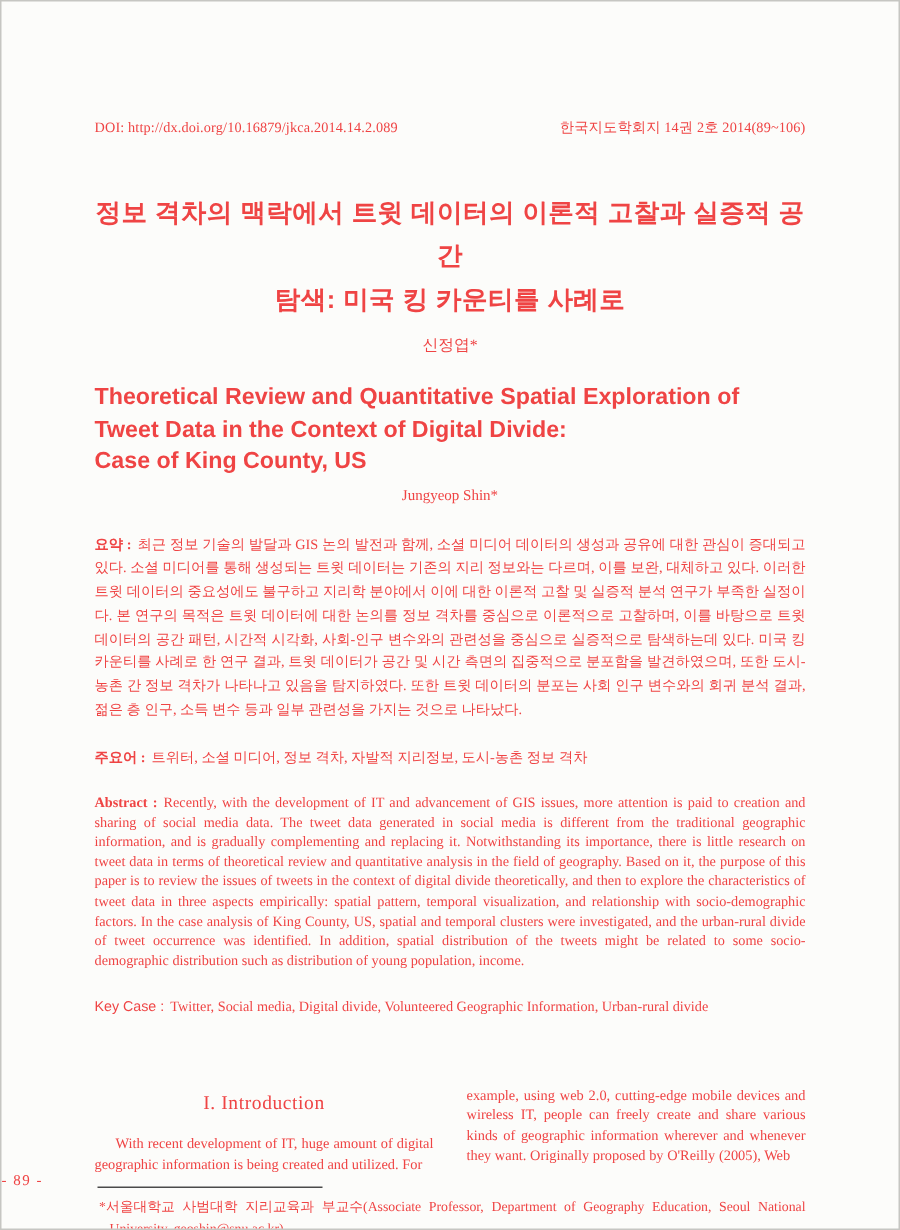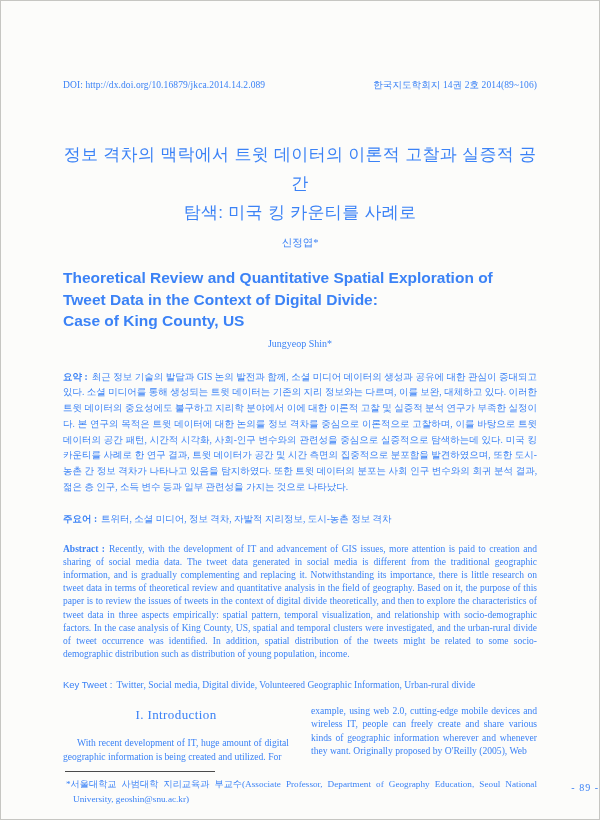--- a/index.html
+++ b/index.html
@@ -6,32 +6,32 @@
   .page {
     position:relative;
     width:600px; height:820px;
     margin:0 auto;
     background:#fcfcfa;
     border:1px solid #c6c6c2;
     box-sizing:border-box;
     padding:0 62px;
     overflow:hidden;
     font-family:"Liberation Serif","DejaVu Serif",serif;
-    color:#3b82f6;
+    color:#ef4444;
   }
   .header-row {
     display:flex; justify-content:space-between; align-items:baseline;
     padding-top:78px;
     font-size:9.5px; letter-spacing:0.1px;
   }
   .title-ko {
-    margin-top:48px;
+    margin-top:35px;
     text-align:center;
     font-family:"Liberation Sans","DejaVu Sans",sans-serif;
-    font-weight:normal;
+    font-weight:bold;
     font-size:17px; line-height:29px;
     white-space:pre-line;
     letter-spacing:0.3px;
   }
   .author-ko { text-align:center; margin-top:9px; font-size:10.5px; }
   .title-en {
     margin-top:17px;
     font-family:"Liberation Sans","DejaVu Sans",sans-serif;
     font-weight:bold;
     font-size:15.5px; line-height:21.5px;
@@ -44,21 +44,21 @@
     font-family:Liberation Serif, serif;
     font-weight:bold;
     margin-right:4px;
   }
   .label-kw {
     font-family:"Liberation Sans","DejaVu Sans",sans-serif;
     font-weight:normal;
     margin-right:4px;
   }
   .kw-line { margin-top:16px; }
-  .columns { display:flex; gap:22px; margin-top:12px; }
+  .columns { display:flex; gap:22px; margin-top:45px; }
   .col { flex:1; min-width:0; font-size:9.6px; line-height:13.4px; text-align:justify; }
   .section-heading {
     text-align:center;
     font-size:13px;
     margin:4px 0 15px 0;
     letter-spacing:0.4px;
   }
   .para { text-indent:14px; margin:0; }
   .footnote-rule {
     width:150px;
@@ -66,21 +66,21 @@
     border-top:1px solid #4a4a4a;
     margin:8px 0 5px 2px;
   }
   .footnote {
     font-size:9.2px; line-height:15.5px;
     padding-left:10px; text-indent:-7px;
     text-align:justify;
   }
   .page-number {
     position:absolute; bottom:26px; left:0; right:0;
-    text-align:right; font-size:10px; letter-spacing:1px;
+    text-align:left; font-size:10px; letter-spacing:1px;
   }
 </style>
 </head>
 <body>
 
 <div class="page">
 
   <div class="header-row">
     <span>DOI: http://dx.doi.org/10.16879/jkca.2014.14.2.089</span>
     <span>한국지도학회지 14권 2호 2014(89~106)</span>
@@ -98,21 +98,21 @@
   <div class="abstract-block">
     <span class="label-bold">요약 :</span><span>최근 정보 기술의 발달과 GIS 논의 발전과 함께, 소셜 미디어 데이터의 생성과 공유에 대한 관심이 증대되고 있다. 소셜 미디어를 통해 생성되는 트윗 데이터는 기존의 지리 정보와는 다르며, 이를 보완, 대체하고 있다. 이러한 트윗 데이터의 중요성에도 불구하고 지리학 분야에서 이에 대한 이론적 고찰 및 실증적 분석 연구가 부족한 실정이다. 본 연구의 목적은 트윗 데이터에 대한 논의를 정보 격차를 중심으로 이론적으로 고찰하며, 이를 바탕으로 트윗 데이터의 공간 패턴, 시간적 시각화, 사회-인구 변수와의 관련성을 중심으로 실증적으로 탐색하는데 있다. 미국 킹 카운티를 사례로 한 연구 결과, 트윗 데이터가 공간 및 시간 측면의 집중적으로 분포함을 발견하였으며, 또한 도시-농촌 간 정보 격차가 나타나고 있음을 탐지하였다. 또한 트윗 데이터의 분포는 사회 인구 변수와의 회귀 분석 결과, 젊은 층 인구, 소득 변수 등과 일부 관련성을 가지는 것으로 나타났다.</span>
     <div class="kw-line">
       <span class="label-bold">주요어 :</span><span>트위터, 소셜 미디어, 정보 격차, 자발적 지리정보, 도시-농촌 정보 격차</span>
     </div>
   </div>
 
   <div class="abstract-block en">
     <span class="label-bold">Abstract :</span><span>Recently, with the development of IT and advancement of GIS issues, more attention is paid to creation and sharing of social media data. The tweet data generated in social media is different from the traditional geographic information, and is gradually complementing and replacing it. Notwithstanding its importance, there is little research on tweet data in terms of theoretical review and quantitative analysis in the field of geography. Based on it, the purpose of this paper is to review the issues of tweets in the context of digital divide theoretically, and then to explore the characteristics of tweet data in three aspects empirically: spatial pattern, temporal visualization, and relationship with socio-demographic factors. In the case analysis of King County, US, spatial and temporal clusters were investigated, and the urban-rural divide of tweet occurrence was identified. In addition, spatial distribution of the tweets might be related to some socio-demographic distribution such as distribution of young population, income.</span>
     <div class="kw-line">
-      <span class="label-kw">Key Tweet :</span><span>Twitter, Social media, Digital divide, Volunteered Geographic Information, Urban-rural divide</span>
+      <span class="label-kw">Key Case :</span><span>Twitter, Social media, Digital divide, Volunteered Geographic Information, Urban-rural divide</span>
     </div>
   </div>
 
   <div class="columns">
     <div class="col">
       <div class="section-heading">I. Introduction</div>
       <p class="para">With recent development of IT, huge amount of digital geographic information is being created and utilized. For</p>
     </div>
     <div class="col">
       <p class="para" style="text-indent:0;">example, using web 2.0, cutting-edge mobile devices and wireless IT, people can freely create and share various kinds of geographic information wherever and whenever they want. Originally proposed by O'Reilly (2005), Web</p>

